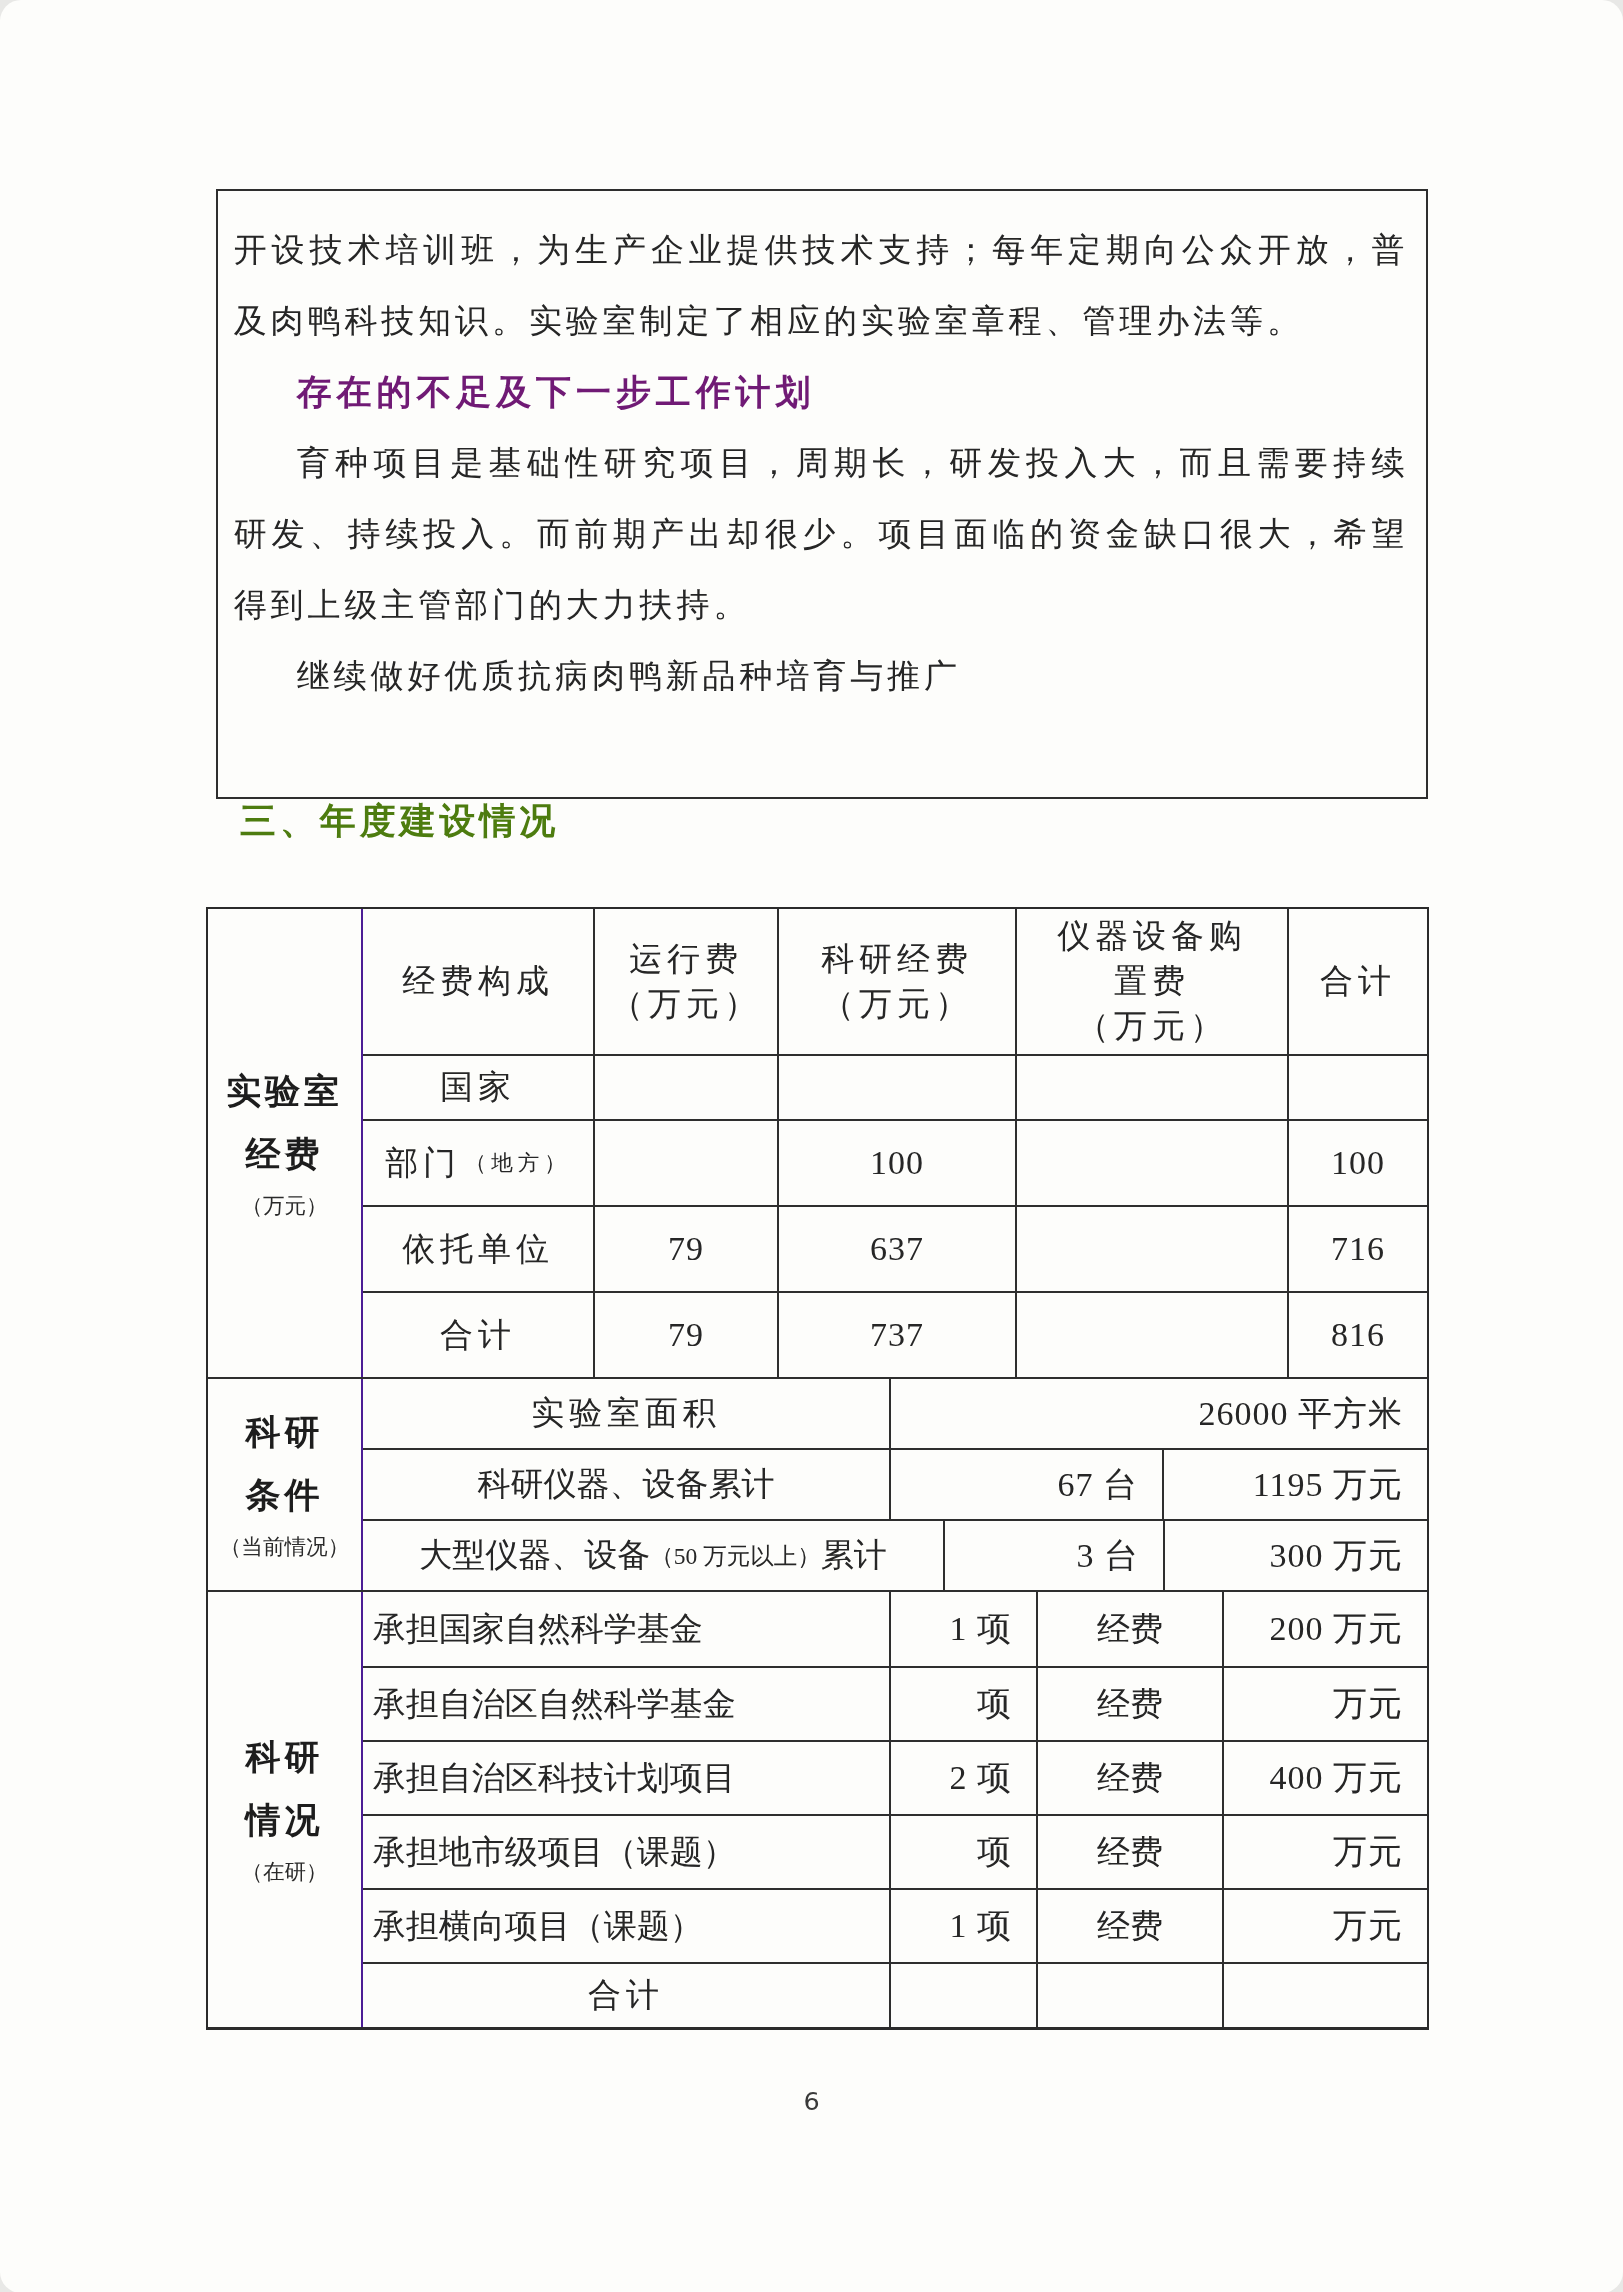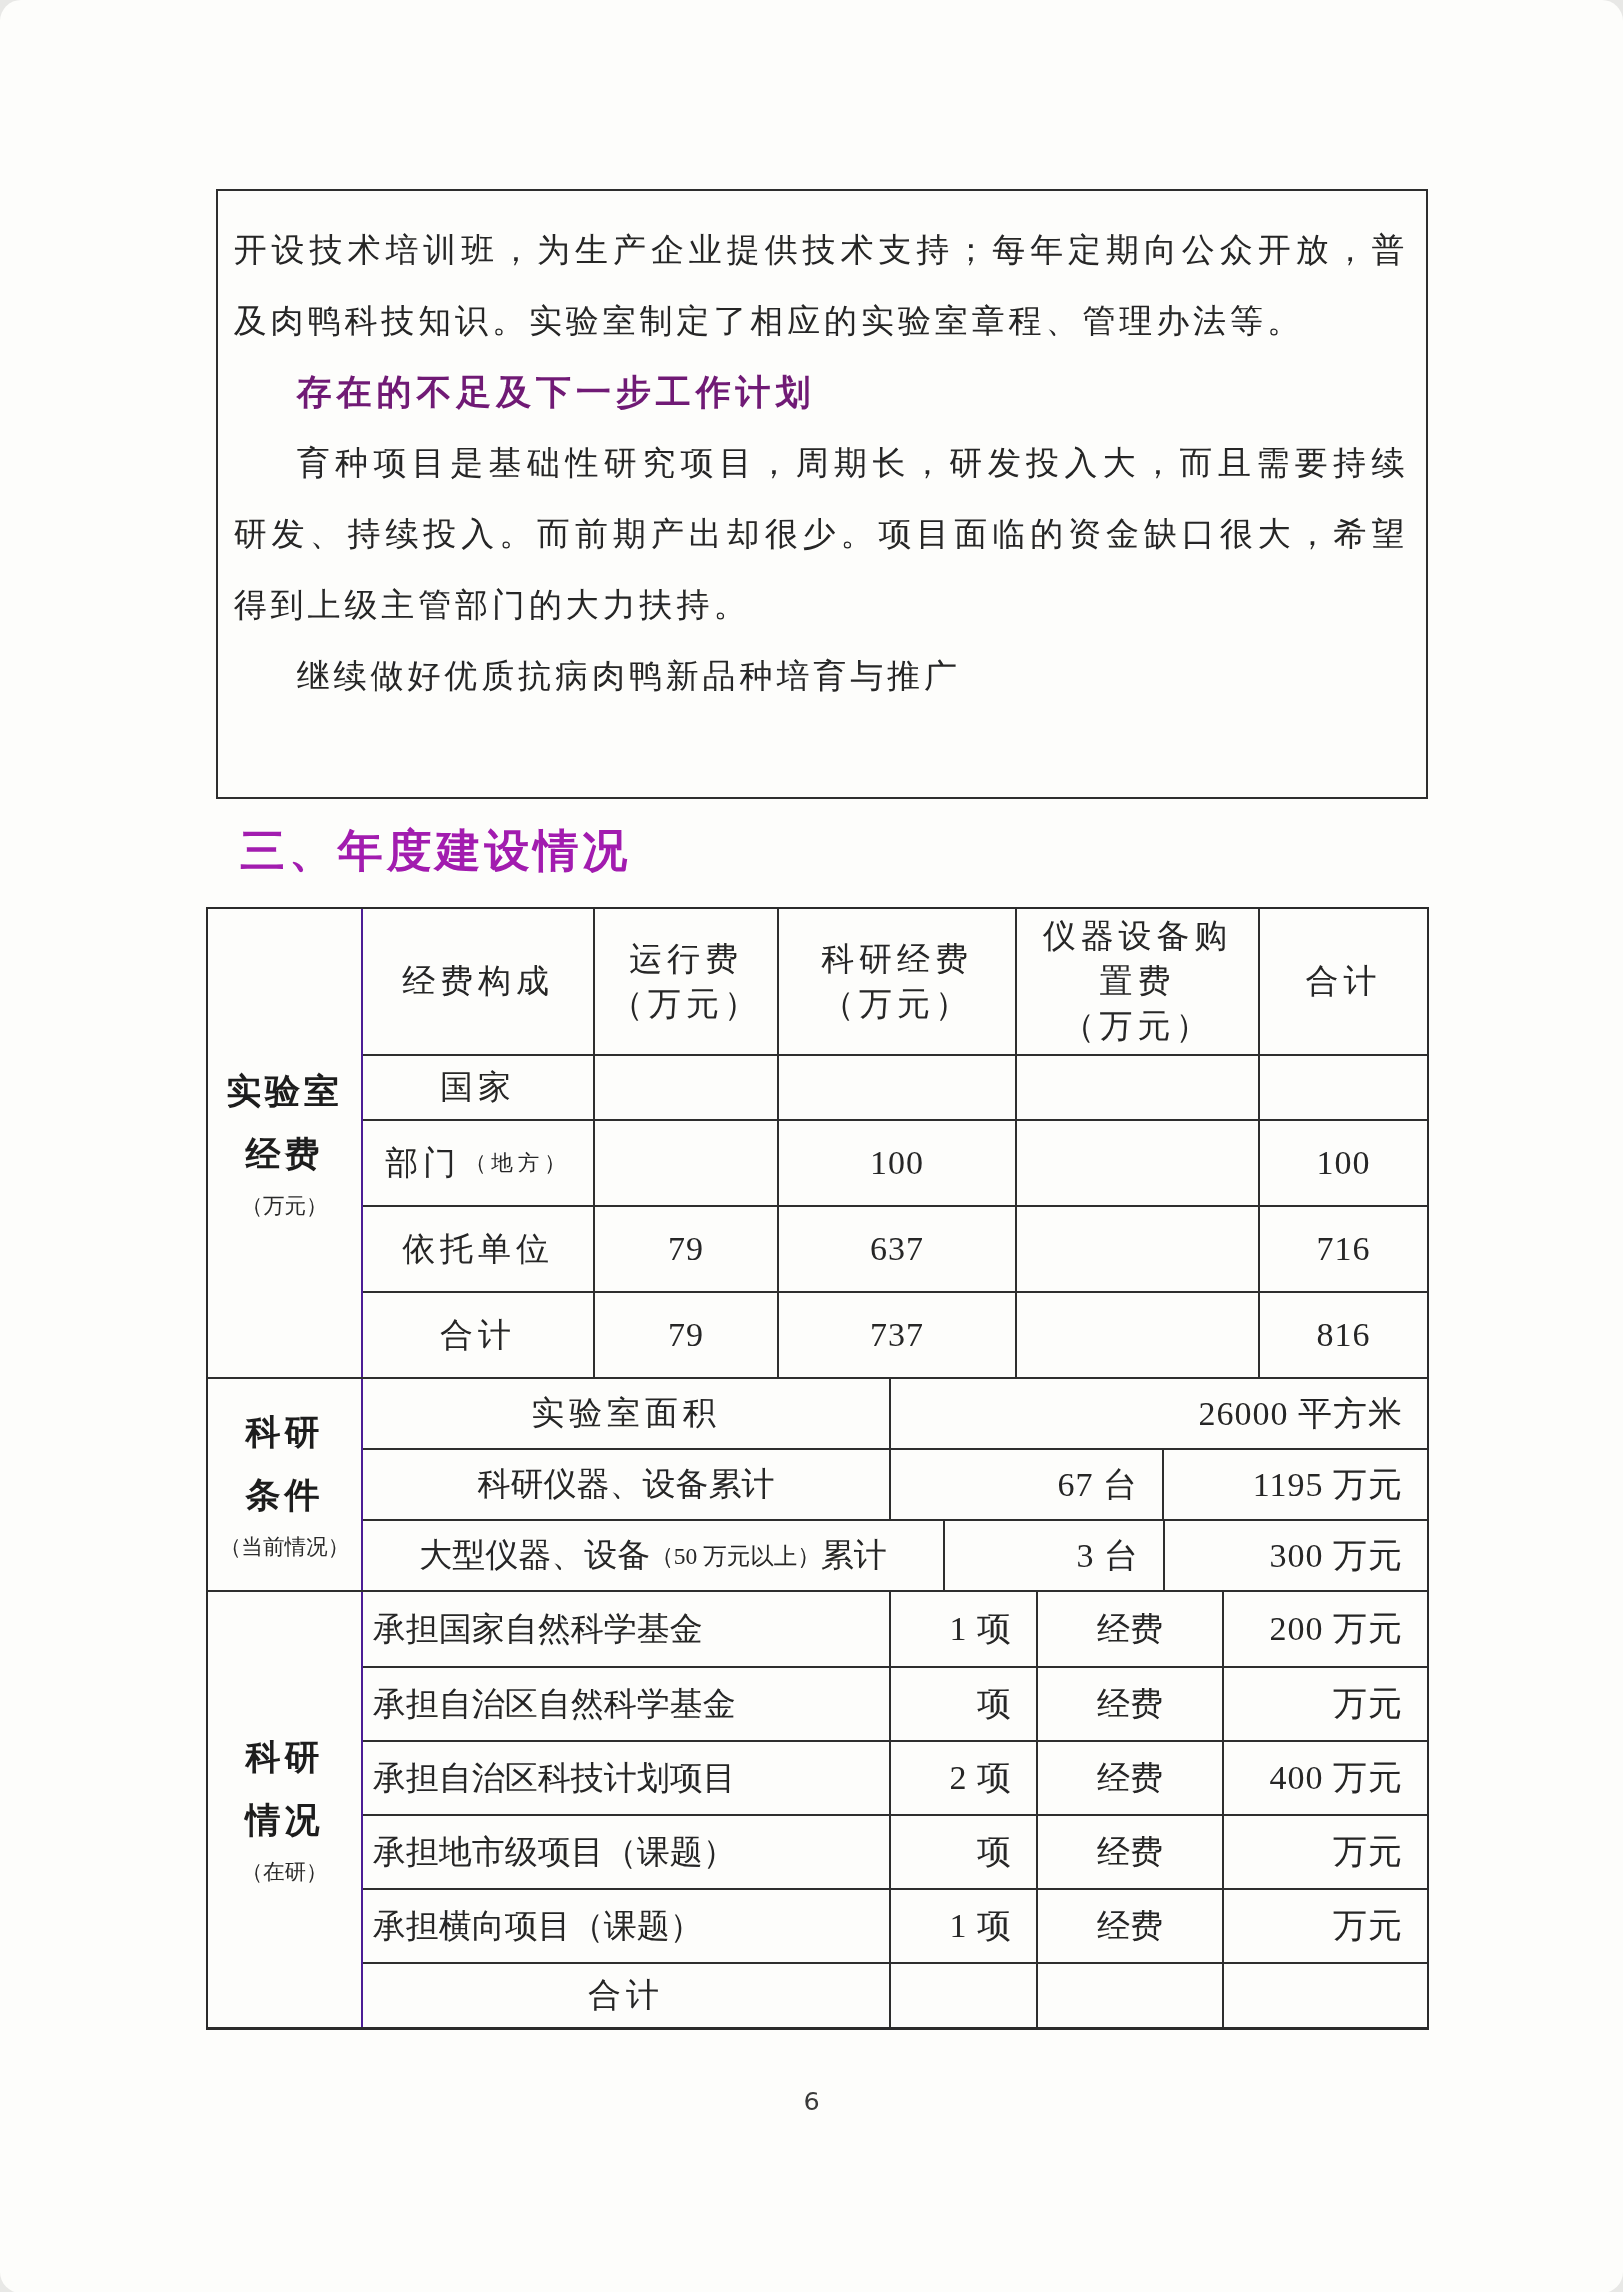--- a/index.html
+++ b/index.html
@@ -26,22 +26,22 @@
     letter-spacing:3.9px;white-space:nowrap;
     color:#262626;
   }
   .note-line.fill{white-space:normal;text-align:justify;text-align-last:justify;}
   .note-line.indent{padding-left:63px;}
   .note-line.subhead{
     font-weight:bold;font-size:35px;letter-spacing:4.9px;color:#701a75;
   }
   
   .sec-heading{
-    position:absolute;left:240px;top:821px;
-    font-size:45px;font-weight:bold;letter-spacing:3.9px;color:#a21caf;
+    position:absolute;left:240px;top:797px;
+    font-size:36px;font-weight:bold;letter-spacing:3.9px;color:#4d7c0f;
   }
   
   .tbl{
     position:absolute;left:206px;top:907px;width:1223px;
     border:2.9px solid #2b2b2b;border-bottom-width:3.9px;
     box-sizing:border-box;
     font-size:33px;color:#262626;
   }
   .tsection{display:flex;}
   .tsection + .tsection{border-top:2px solid #2e2e2e;}
@@ -68,21 +68,21 @@
   .cell.right{justify-content:flex-end;text-align:right;padding-right:24px;}
   .hdr{letter-spacing:4.9px;line-height:45px;}
   .num{letter-spacing:1px;font-size:34px;}
   .suffix-sm{font-size:21.6px;margin-left:3.9px;}
   .inline-sm{font-size:23.5px;}
   
   .row-h{height:145px}.row-a1{height:65px}.row-a{height:86px}
   .row-b1{height:69px}.row-b{height:71px}
   .row-c{height:74px}.row-ct{height:65px}
   
-  .w-c1{width:230px}.w-c2{width:184px}.w-c3{width:238px}.w-c4{width:243px}
+  .w-c1{width:230px}.w-c2{width:184px}.w-c3{width:238px}.w-c4{width:272px}
   .w-wide{width:526px}
   .w-ins-c{width:273px}
   .w-lg-l{width:580px}.w-lg-c{width:220px}
   .w-r-c{width:147px}.w-r-f{width:186px}
   
   .page-num{
     position:absolute;left:0;top:2086px;width:100%;
     text-align:center;font-family:"DejaVu Sans","Liberation Sans",sans-serif;
     font-size:25.5px;color:#3a3a3a;
   }

